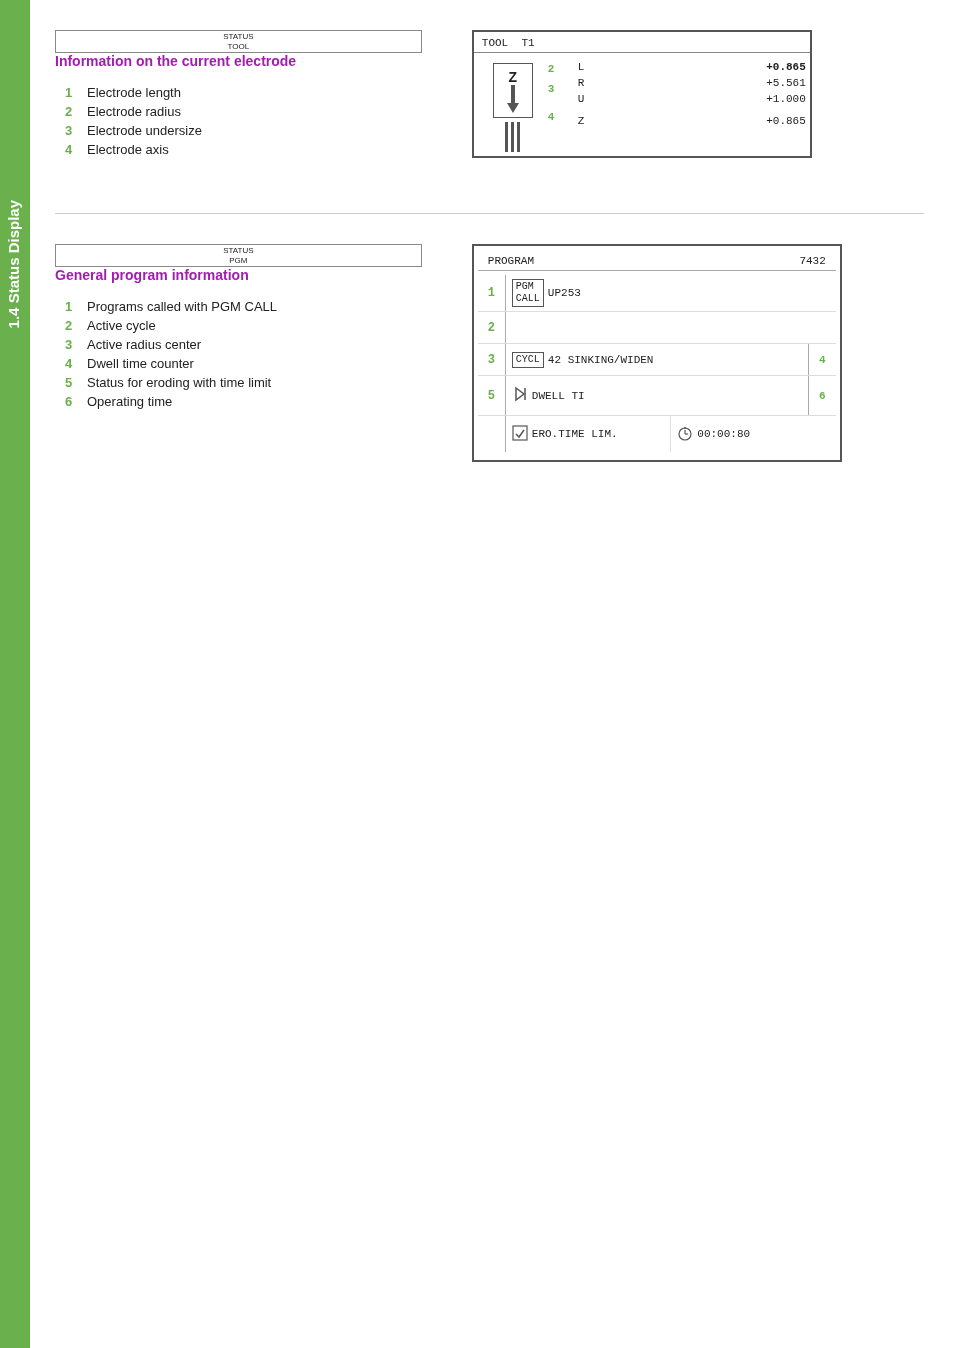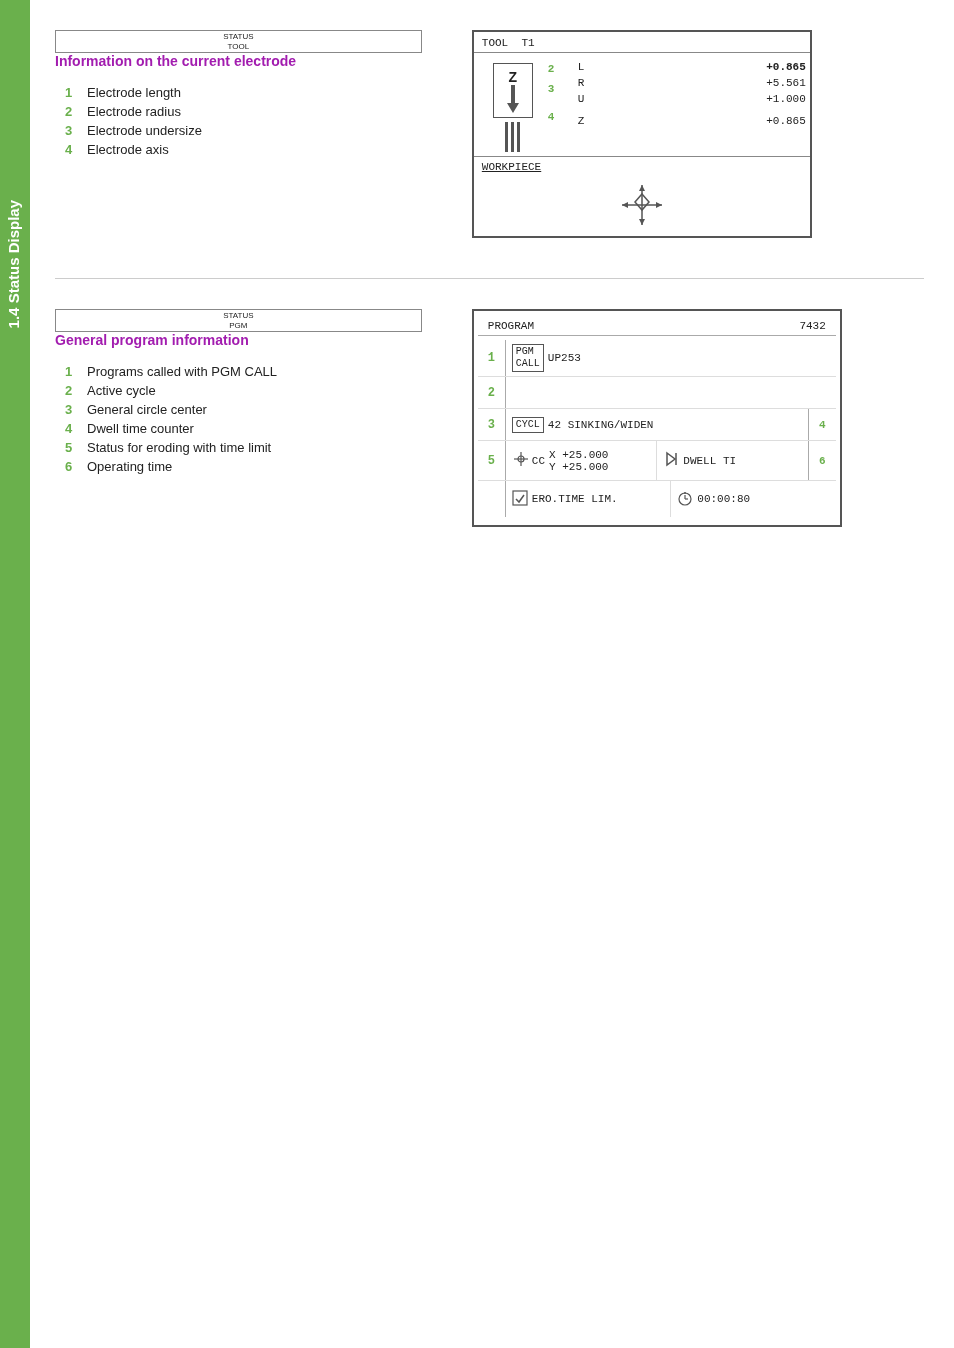--- a/index.html
+++ b/index.html
@@ -410,38 +410,20 @@
                   <span class="tool-value">+1.000</span>
                 </div>
                 <div style="height:6px;"></div>
                 <div class="tool-value-row">
                   <span class="tool-label">Z</span>
                   <span class="tool-value">+0.865</span>
                 </div>
               </div>
             </div>
 
-            <div class="workpiece-section">
-              <div class="workpiece-label">WORKPIECE</div>
-              <div style="display:flex; justify-content:center; align-items:center; height:55px;">
-
-                <svg width="50" height="50" viewBox="0 0 50 50">
-
-                  <line x1="25" y1="5" x2="25" y2="45" stroke="#555" stroke-width="1.5"></line>
-                  <line x1="5" y1="25" x2="45" y2="25" stroke="#555" stroke-width="1.5"></line>
-
-                  <polygon points="25,14 32,22 25,30 18,22" fill="none" stroke="#555" stroke-width="1.5"></polygon>
-
-                  <polygon points="25,5 22,11 28,11" fill="#555"></polygon>
-                  <polygon points="45,25 39,22 39,28" fill="#555"></polygon>
-                  <polygon points="25,45 22,39 28,39" fill="#555"></polygon>
-                  <polygon points="5,25 11,22 11,28" fill="#555"></polygon>
-                </svg>
-              </div>
-            </div>
           </div>
         </div>
       </div>
     </div>
   </div>
 
   <hr class="section-divider">
 
   <div class="section">
     <div class="two-col">
@@ -457,21 +439,21 @@
           <li>
             <span class="list-number green">1</span>
             <span>Programs called with PGM CALL</span>
           </li>
           <li>
             <span class="list-number green">2</span>
             <span>Active cycle</span>
           </li>
           <li>
             <span class="list-number green">3</span>
-            <span>General circle center</span>
+            <span>Active radius center</span>
           </li>
           <li>
             <span class="list-number green">4</span>
             <span>Dwell time counter</span>
           </li>
           <li>
             <span class="list-number green">5</span>
             <span>Status for eroding with time limit</span>
           </li>
           <li>
@@ -509,35 +491,20 @@
                 <div class="pgm-row-content">
                   <span class="pgm-badge">CYCL</span>
                   <span>42  SINKING/WIDEN</span>
                 </div>
                 <div class="pgm-row-side">4</div>
               </div>
 
               <div class="pgm-row" style="min-height:40px;">
                 <div class="pgm-row-num green-num">5</div>
                 <div class="pgm-double-col">
-                  <div class="pgm-half">
-
-                    <span style="font-size:12px; margin-right:2px;">
-                      <svg width="18" height="18" viewBox="0 0 18 18">
-                        <line x1="9" y1="2" x2="9" y2="16" stroke="#555" stroke-width="1.2"></line>
-                        <line x1="2" y1="9" x2="16" y2="9" stroke="#555" stroke-width="1.2"></line>
-                        <circle cx="9" cy="9" r="3" fill="none" stroke="#555" stroke-width="1.2"></circle>
-                      </svg>
-                    </span>
-                    <span style="margin-right:4px;">CC</span>
-                    <span>
-                      <span>X</span>&nbsp;<span>+25.000</span><br>
-                      <span>Y</span>&nbsp;<span>+25.000</span>
-                    </span>
-                  </div>
                   <div class="pgm-half">
 
                     <span style="margin-right:4px;">
                       <svg width="16" height="16" viewBox="0 0 16 16">
                         <polygon points="4,2 12,8 4,14" fill="none" stroke="#555" stroke-width="1.5"></polygon>
                         <line x1="13" y1="2" x2="13" y2="14" stroke="#555" stroke-width="1.5"></line>
                       </svg>
                     </span>
                     <span>DWELL TI</span>
                   </div>

